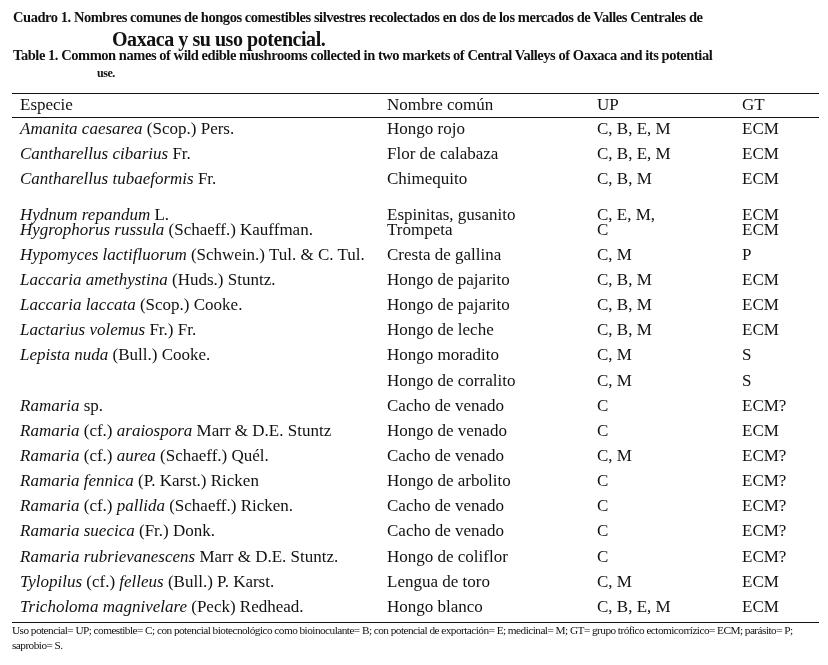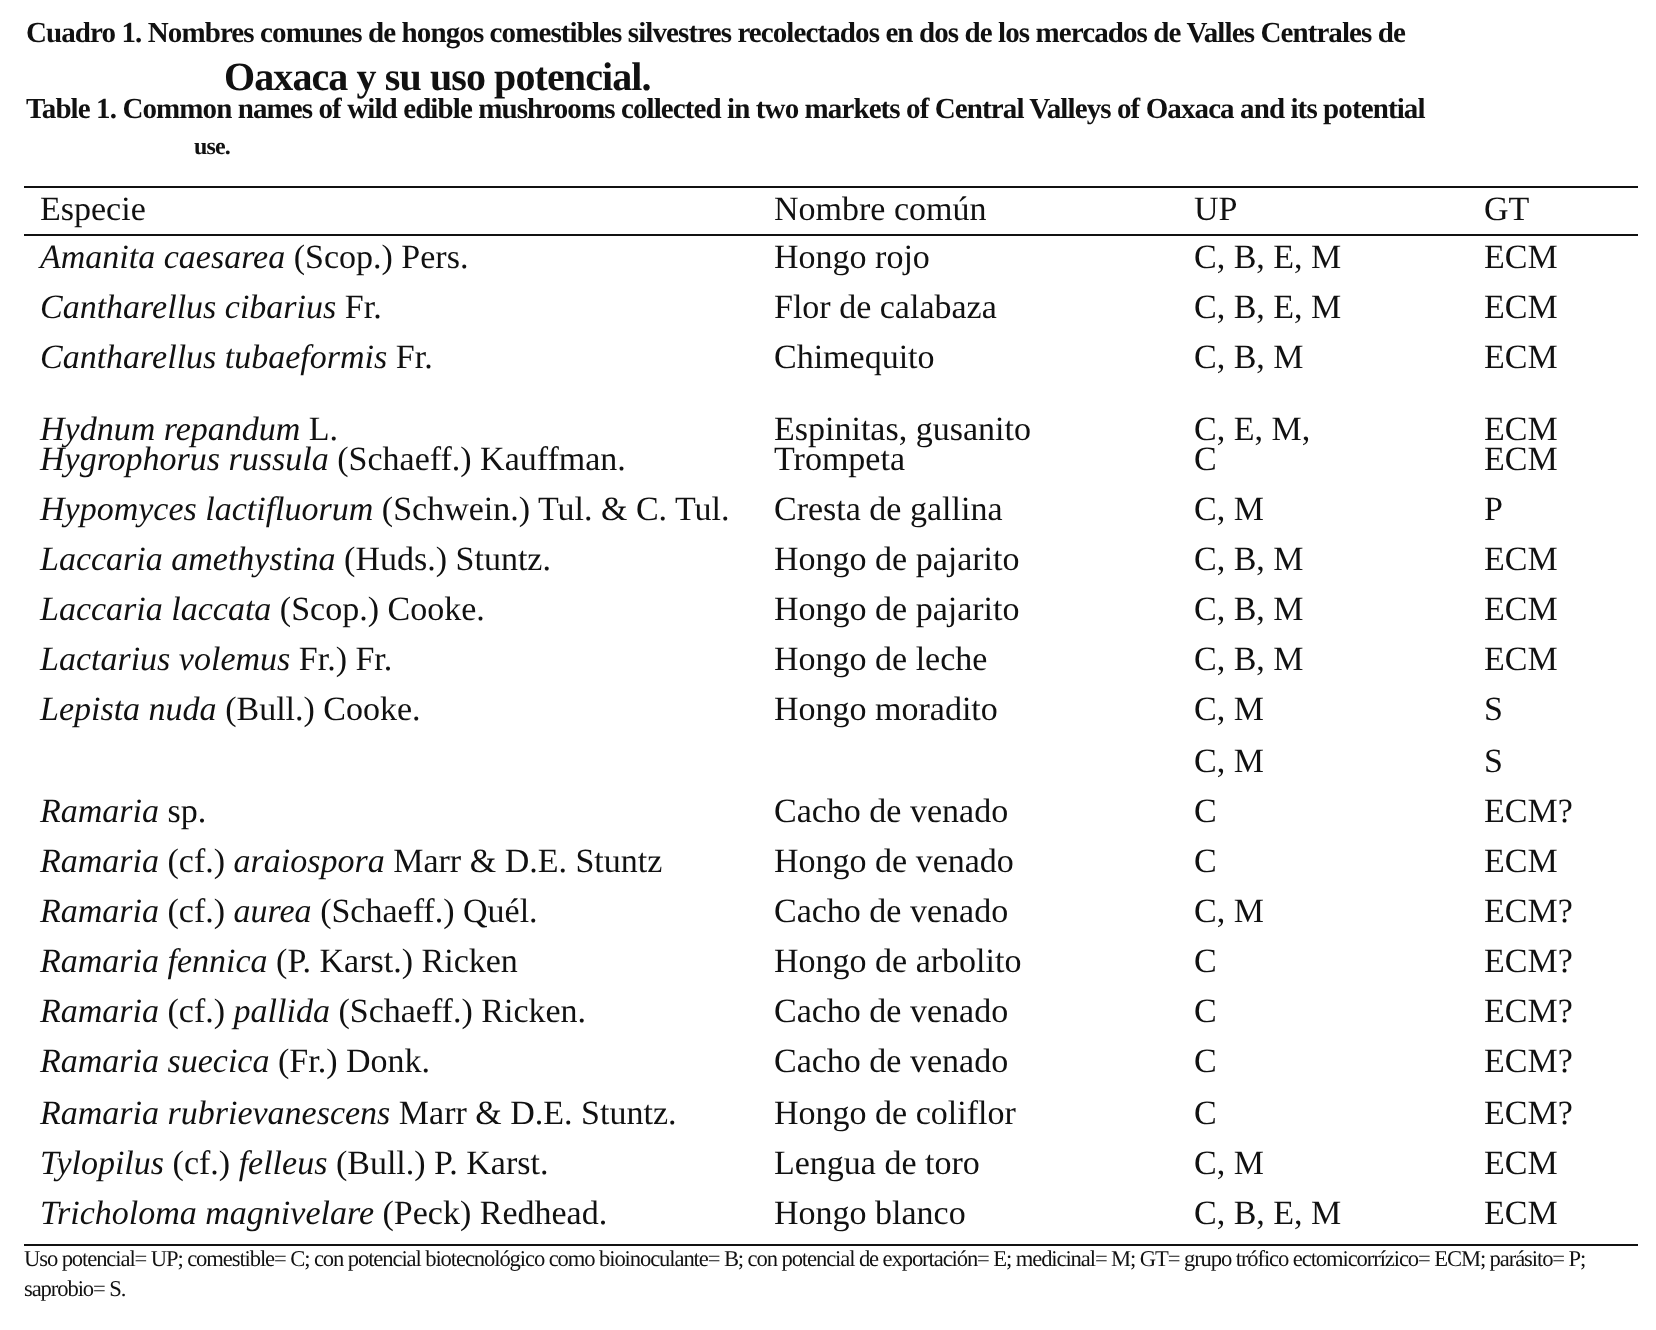--- a/index.html
+++ b/index.html
@@ -96,20 +96,21 @@
       <span class="cell c3">C, B, M</span>
       <span class="cell c4">ECM</span>
     </div>
     <div class="row" style="top: 342.35px;">
       <span class="cell c1"><span class="it">Lepista nuda</span><span> (Bull.) Cooke.</span></span>
       <span class="cell c2">Hongo moradito</span>
       <span class="cell c3">C, M</span>
       <span class="cell c4">S</span>
     </div>
     <div class="row" style="top: 367.5px;">
+      <span class="cell c2">Hongo de corralito</span>
       <span class="cell c3">C, M</span>
       <span class="cell c4">S</span>
     </div>
     <div class="row" style="top: 392.65px;">
       <span class="cell c1"><span class="it">Ramaria</span><span> sp.</span></span>
       <span class="cell c2">Cacho de venado</span>
       <span class="cell c3">C</span>
       <span class="cell c4">ECM?</span>
     </div>
     <div class="row" style="top: 417.8px;">

